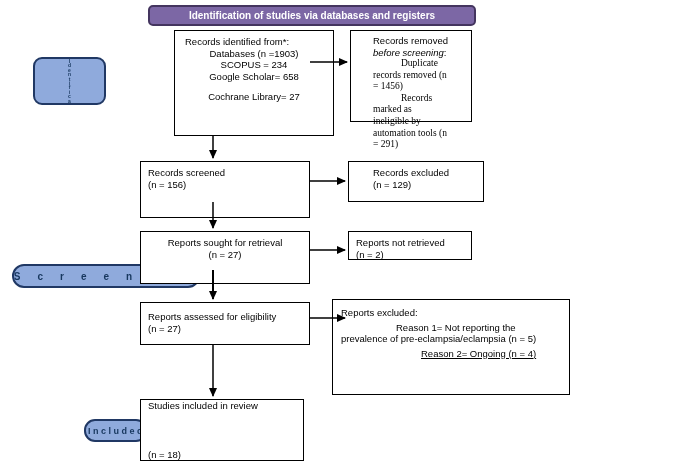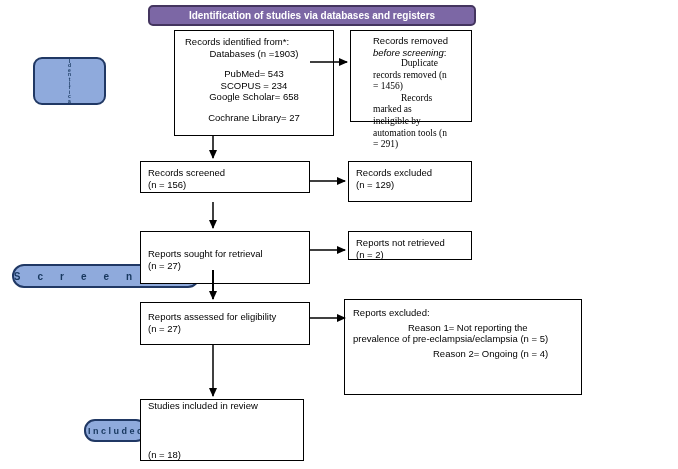--- a/index.html
+++ b/index.html
@@ -37,35 +37,35 @@
     color:#17375E; white-space:nowrap;
   }
 
   
   .box {
     position:absolute; background:#ffffff; border:1.3px solid #000000;
     font-size:9.5px; color:#000000; line-height:1.22;
   }
   #box-identified      { left:150px; top:30px;  width:160px; height:106px; padding:5px 10px;margin-left:24px; }
   #box-removed         { left:350px; top:30px;  width:122px; height:92px;  padding:4px 22px; }
-  #box-screened        { left:140px; top:161px; width:170px; height:32px;  padding:5px 7px; }
-  #box-excluded        { left:348px; top:161px; width:124px; height:41px;  padding:5px 7px; }
-  #box-sought          { left:140px; top:231px; width:170px; height:53px;  padding:16px 7px; }
+  #box-screened        { left:140px; top:161px; width:170px; height:57px;  padding:5px 7px; }
+  #box-excluded        { left:348px; top:161px; width:136px; height:41px;  padding:5px 24px; }
+  #box-sought          { left:140px; top:231px; width:170px; height:53px;  padding:5px 7px;text-align:center; }
   #box-notretrieved    { left:348px; top:231px; width:124px; height:29px;  padding:5px 7px; }
   #box-assessed        { left:140px; top:302px; width:170px; height:43px;  padding:8px 7px; }
-  #box-reports-excluded{ left:344px; top:299px; width:238px; height:96px;  padding:7px 8px; }
+  #box-reports-excluded{ left:332px; top:299px; width:238px; height:96px;  padding:7px 8px; }
   #box-included        { left:140px; top:399px; width:164px; height:62px;  padding:5px 7px;
                          display:flex; flex-direction:column; justify-content:center;gap:38px; }
 
   .line { min-height:11px; }
   .center { text-align:center; }
   .gap { margin-top:9px; }
   .p-indent { text-indent:28px; margin-top:0;font-family:Liberation Serif, serif; }
   .r-indent { text-indent:55px; margin-top:3px; }
-  .r-indent2 { text-indent:80px; margin-top:3px; }
+  .r-indent2 { text-indent:80px; margin-top:3px;text-decoration:underline; }
   .italic { font-style:italic; }
 
   
   .arrows { position:absolute; left:0; top:0; pointer-events:none; z-index:5; }
 </style>
 </head>
 <body>
 
 <div class="canvas">
 
@@ -79,21 +79,20 @@
   <div class="pill" id="label-screening">
     <span>Screening</span>
   </div>
   <div class="pill" id="label-included">
     <span>Included</span>
   </div>
 
   <div class="box" id="box-identified">
     <div class="line">Records identified from*:</div>
     <div class="line center">Databases (n =1903)</div>
-    <div class="line center gap">PubMed= 543</div>
     <div class="line center">SCOPUS = 234</div>
     <div class="line center">Google Scholar= 658</div>
     <div class="line center gap">Cochrane Library= 27</div>
   </div>
 
   <div class="box" id="box-removed">
     <div class="line">
       <span>Records removed </span><span class="italic">before screening</span><span>:</span>
     </div>
     <div class="p-indent">Duplicate records removed  (n = 1456)</div>

